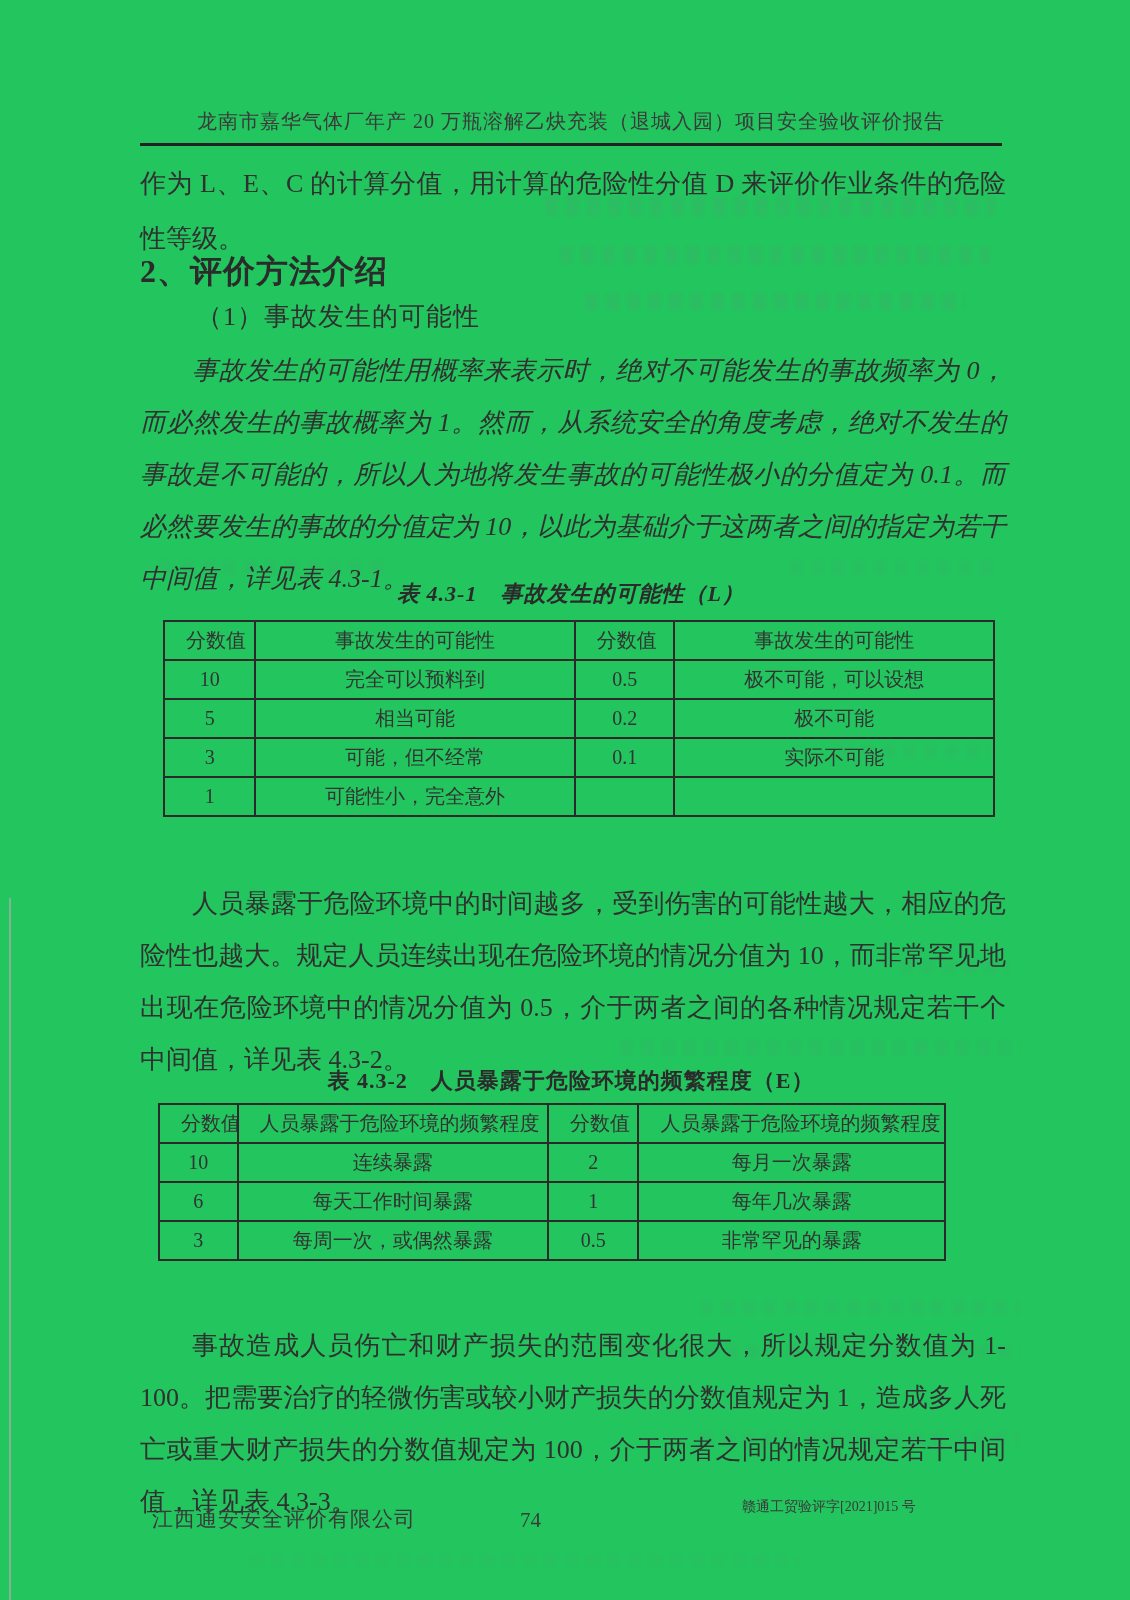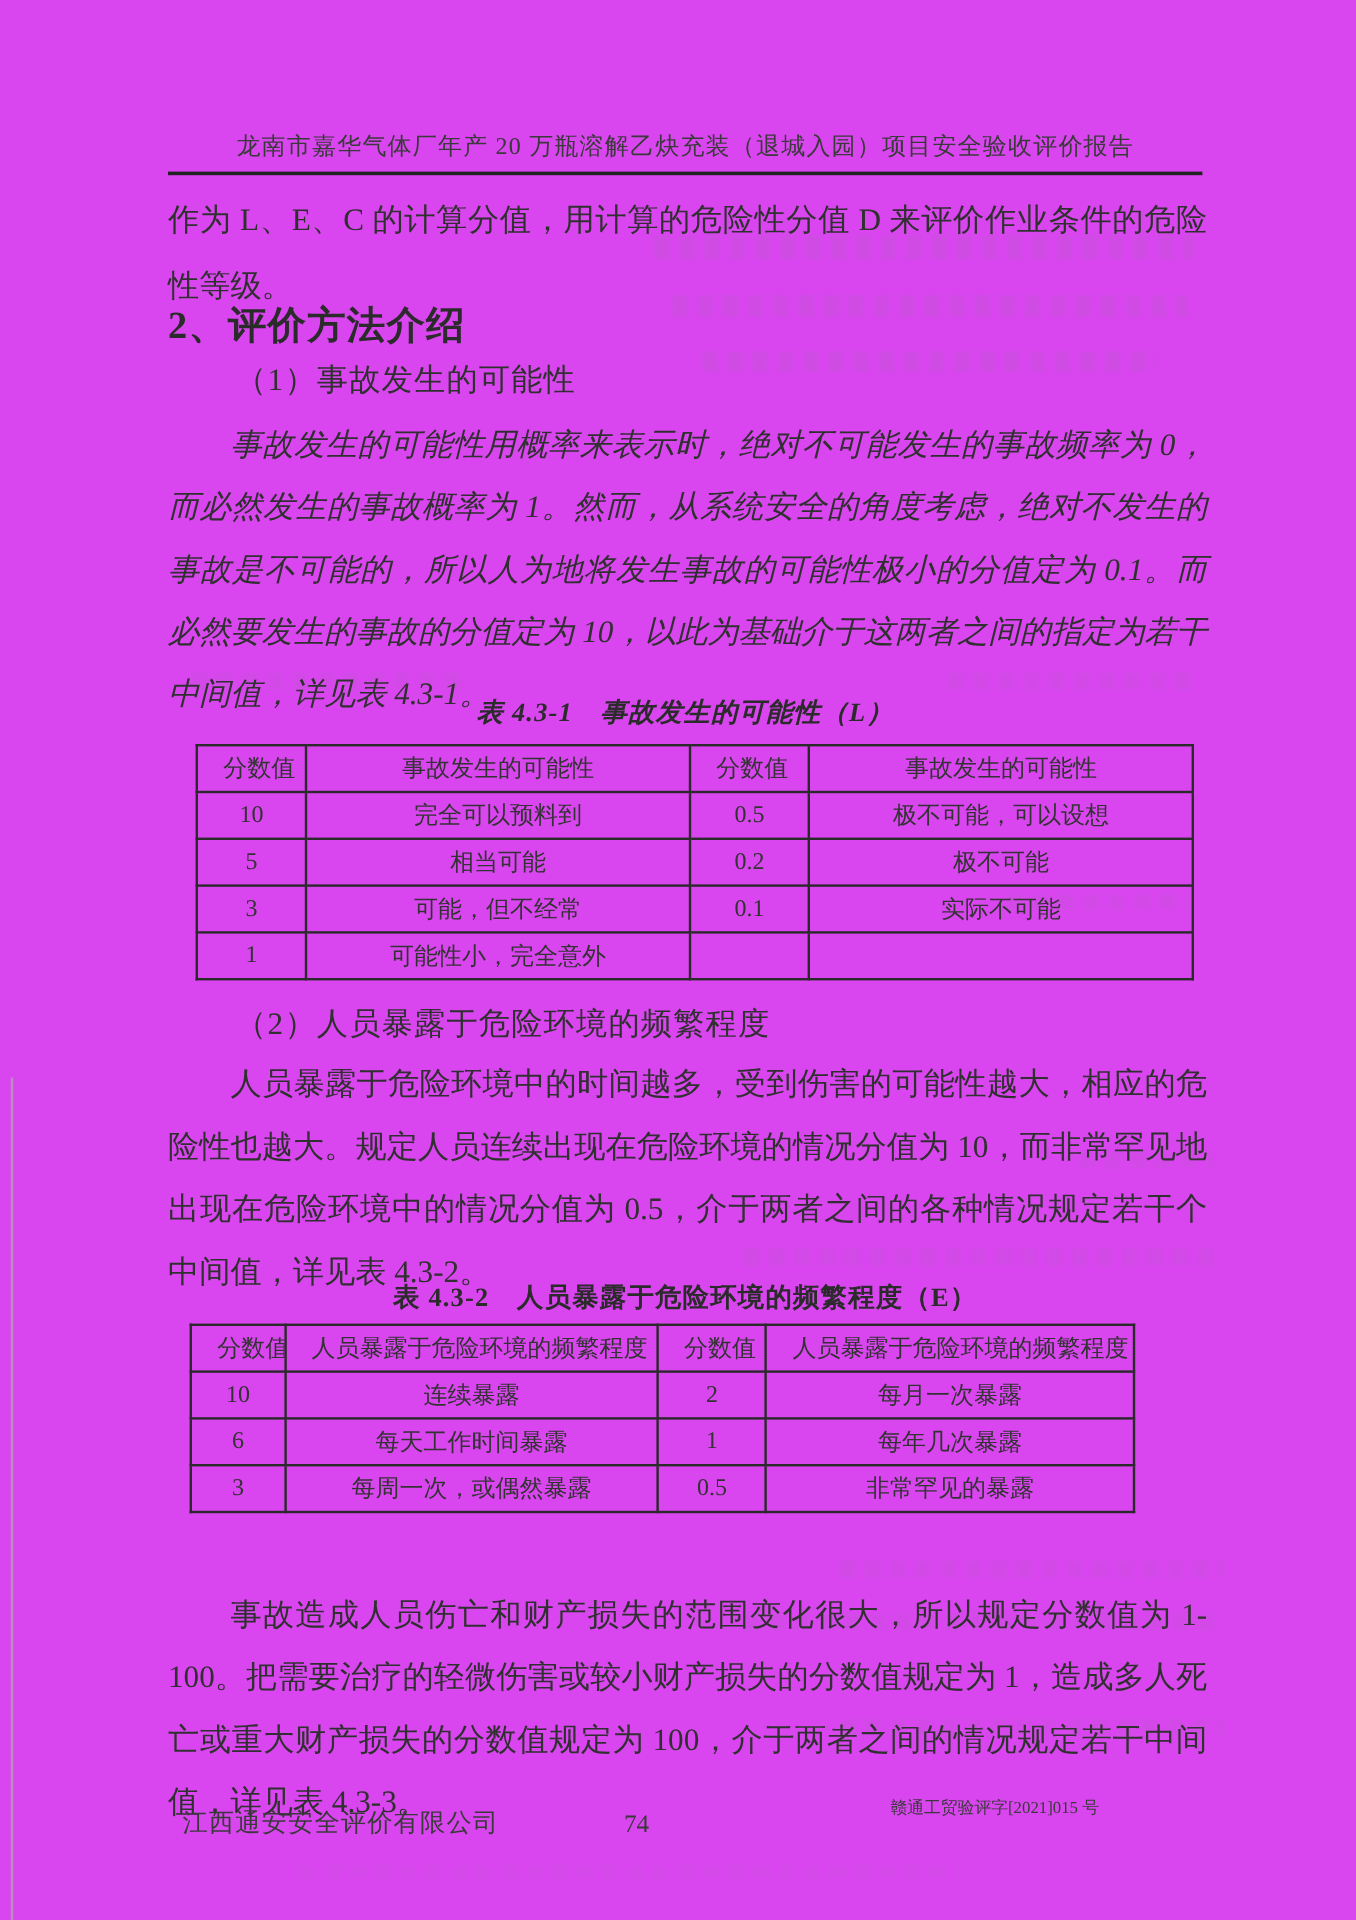--- a/index.html
+++ b/index.html
@@ -1,20 +1,20 @@
 <!DOCTYPE html>
 <html lang="zh"><head>
 <meta charset="utf-8">
 <style>
   html,body{margin:0;padding:0;background:#e8e8e8;}
   .page{
     position:relative;
     width:1130px;height:1600px;
     margin:0 auto;
-    background:#d946ef;
+    background:#22c55e;
     overflow:hidden;
     font-family:"Liberation Serif","DejaVu Serif",serif;
     color:#2e2e2e;
   }
   .abs{position:absolute;}
   
   .header-title{
     top:108px;left:140px;width:862px;
     text-align:center;
     font-size:20px;letter-spacing:1px;color:#3a3a3a;
@@ -148,21 +148,20 @@
         </tr>
         <tr>
           <td>1</td>
           <td>可能性小，完全意外</td>
           <td></td>
           <td></td>
         </tr>
       </tbody>
   </table>
 
-  <div class="abs sub-heading sub2-heading">（2）人员暴露于危险环境的频繁程度</div>
   <div class="abs body-par indent2 sub2-par">人员暴露于危险环境中的时间越多，受到伤害的可能性越大，相应的危险性也越大。规定人员连续出现在危险环境的情况分值为 10，而非常罕见地出现在危险环境中的情况分值为 0.5，介于两者之间的各种情况规定若干个中间值，详见表 4.3-2。</div>
 
   <div class="abs tbl-title tbl2-title">表 4.3-2　人员暴露于危险环境的频繁程度（E）</div>
   <table class="abs doc-table tbl2">
     <colgroup>
       <col style="width:10%">
         <col style="width:39.5%">
         <col style="width:11.5%">
         <col style="width:39%">
     </colgroup>

